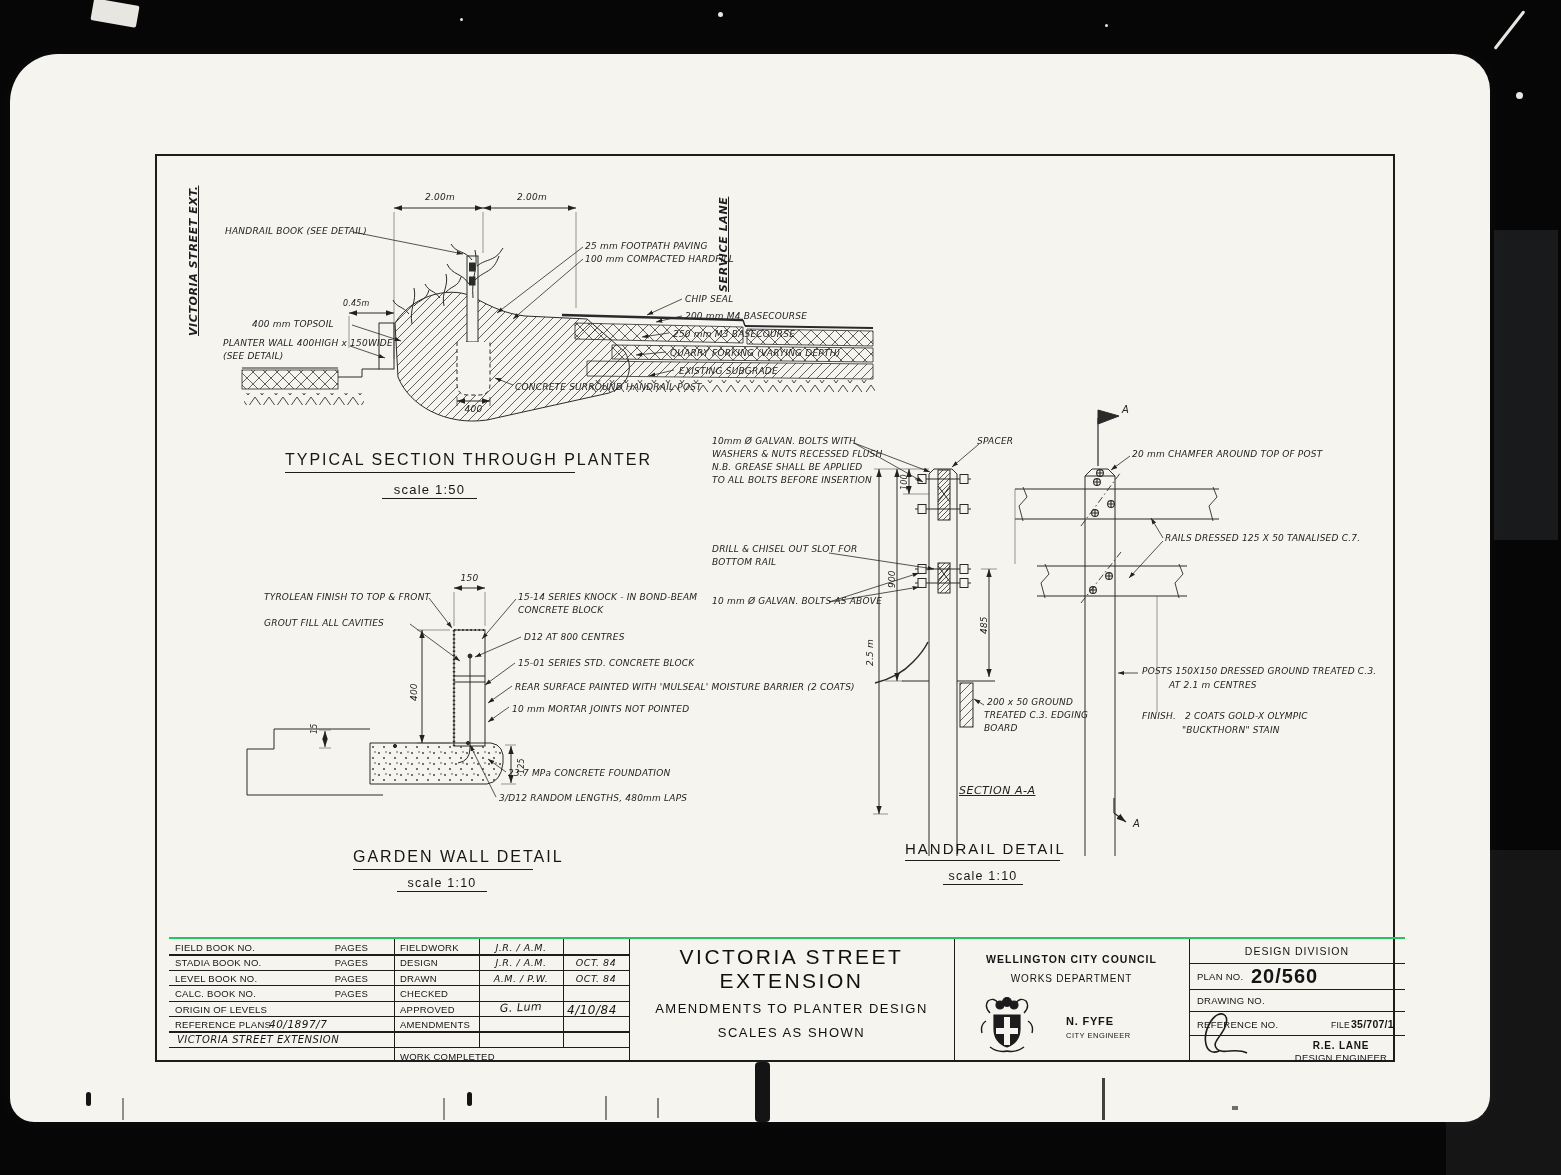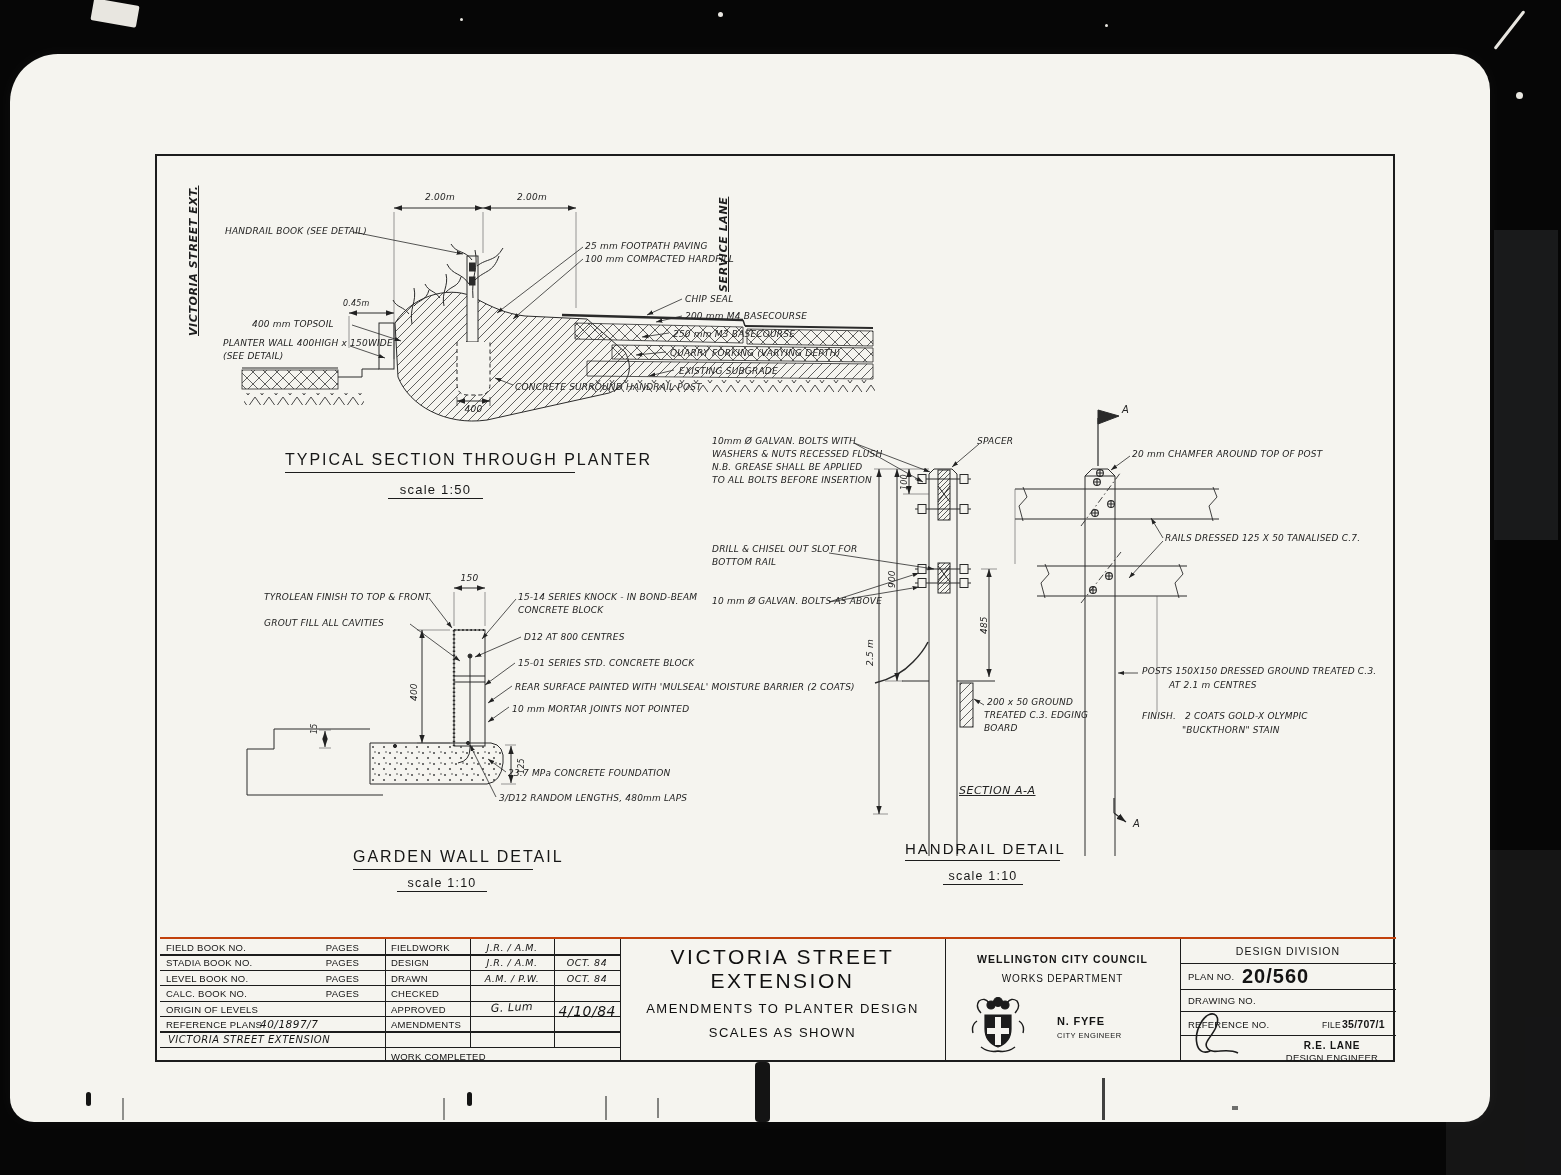--- a/index.html
+++ b/index.html
@@ -12,21 +12,21 @@
 .frame{position:absolute;left:145px;top:100px;width:1240px;height:908px;border:2px solid #1c1c1c}
 .art{position:absolute;left:0;top:0;width:1240px;height:908px}
 .lbl{position:absolute;font-family:"DejaVu Sans",sans-serif;font-style:italic;font-size:9px;line-height:11px;white-space:nowrap;color:#232323;letter-spacing:.2px}
 .u{}
 .vrot{transform:rotate(-90deg);transform-origin:0 0}
 .street{position:absolute;font-family:"DejaVu Sans",sans-serif;font-style:italic;font-weight:bold;font-size:11px;letter-spacing:.6px;white-space:nowrap;text-decoration:underline;transform:rotate(-90deg);transform-origin:0 0;color:#1e1e1e}
 .sec-title{position:absolute;font-family:"Liberation Sans",sans-serif;font-size:16px;letter-spacing:2px;white-space:nowrap;color:#161616;border-bottom:1.6px solid #1c1c1c;padding-bottom:3px;text-align:center}
 .sec-scale{position:absolute;font-family:"Liberation Sans",sans-serif;font-size:13px;letter-spacing:1.2px;white-space:nowrap;color:#161616;border-bottom:1.4px solid #1c1c1c;padding-bottom:1px;text-align:center}
 .sub-title{position:absolute;font-family:"DejaVu Sans",sans-serif;font-style:italic;font-size:11px;letter-spacing:.5px;white-space:nowrap;text-decoration:underline;color:#222}
 
-.tb{position:absolute;left:3px;top:781px;width:1236px;height:123px;border-top:2px solid #c2410c;font-size:10px}
+.tb{position:absolute;left:12px;top:781px;width:1236px;height:123px;border-top:2px solid #22c55e;font-size:10px}
 .tb .vline{position:absolute;top:0;width:1.4px;background:#1c1c1c}
 .tb .hline{position:absolute;left:0;height:1.2px;background:#1c1c1c}
 .tc{position:absolute;font-size:9.5px;letter-spacing:.25px;white-space:nowrap;color:#141414}
 .hw{font-family:"DejaVu Sans",sans-serif;font-style:italic;letter-spacing:.5px}
 .sig{font-family:"DejaVu Sans",sans-serif;font-style:italic;transform:rotate(-3deg)}
 .main-t1{position:absolute;width:100%;text-align:center;font-size:21px;letter-spacing:2.5px;color:#101010}
 .main-t2{position:absolute;width:100%;text-align:center;font-size:20px;letter-spacing:.5px;color:#101010}
 .main-t3{position:absolute;width:100%;text-align:center;font-size:13px;letter-spacing:1.5px;color:#101010}
 .blk{position:absolute;top:0;height:123px}
 </style>
@@ -258,21 +258,21 @@
     <div class="lbl" style="left:428px;top:85px">25 mm FOOTPATH PAVING</div>
     <div class="lbl" style="left:428px;top:98px">100 mm COMPACTED HARDFILL</div>
     <div class="lbl" style="left:528px;top:138px">CHIP SEAL</div>
     <div class="lbl" style="left:528px;top:155px">200 mm M4 BASECOURSE</div>
     <div class="lbl" style="left:516px;top:173px">250 mm M3 BASECOURSE</div>
     <div class="lbl" style="left:513px;top:192px">QUARRY FORKING (VARYING DEPTH)</div>
     <div class="lbl" style="left:522px;top:210px">EXISTING SUBGRADE</div>
     <div class="lbl" style="left:358px;top:226px">CONCRETE SURROUND HANDRAIL POST</div>
     <div class="lbl" style="left:300px;top:248px;width:33px;text-align:center">400</div>
     <div class="sec-title" style="left:128px;top:295px;width:290px">TYPICAL SECTION THROUGH PLANTER</div>
-    <div class="sec-scale" style="left:231px;top:326px;width:95px">scale 1:50</div>
+    <div class="sec-scale" style="left:225px;top:326px;width:95px">scale 1:50</div>
 
     <div class="lbl" style="left:296px;top:417px;width:33px;text-align:center">150</div>
     <div class="lbl" style="left:107px;top:436px">TYROLEAN FINISH TO TOP &amp; FRONT</div>
     <div class="lbl" style="left:107px;top:462px">GROUT FILL ALL CAVITIES</div>
     <div class="lbl" style="left:361px;top:436px">15-14 SERIES KNOCK - IN BOND-BEAM</div>
     <div class="lbl" style="left:361px;top:449px">CONCRETE BLOCK</div>
     <div class="lbl" style="left:367px;top:476px">D12  AT 800 CENTRES</div>
     <div class="lbl" style="left:361px;top:502px">15-01 SERIES STD. CONCRETE BLOCK</div>
     <div class="lbl" style="left:358px;top:526px">REAR SURFACE PAINTED WITH 'MULSEAL' MOISTURE BARRIER (2 COATS)</div>
     <div class="lbl" style="left:355px;top:548px">10 mm MORTAR JOINTS NOT POINTED</div>
@@ -347,21 +347,21 @@
       <div class="tc hw" style="left:316px;top:33.8px;width:72px;text-align:center">A.M. / P.W.</div>
       <div class="tc hw" style="left:398px;top:33.8px;width:58px;text-align:center">OCT. 84</div>
 
       <div class="tc" style="left:6px;top:49.2px">CALC. BOOK NO.</div>
       <div class="tc" style="left:145px;top:49.2px;width:75px;text-align:center">PAGES</div>
       <div class="tc" style="left:231px;top:49.2px">CHECKED</div>
 
       <div class="tc" style="left:6px;top:64.6px">ORIGIN OF LEVELS</div>
       <div class="tc" style="left:231px;top:64.6px">APPROVED</div>
       <div class="tc hw sig" style="left:316px;top:62px;width:72px;text-align:center;font-size:11px">G. Lum</div>
-      <div class="tc hw" style="left:398px;top:63.5px;width:58px;text-align:right;font-size:14px">4/10/84</div>
+      <div class="tc hw" style="left:398px;top:63.5px;width:58px;text-align:left;font-size:12px">4/10/84</div>
 
       <div class="tc" style="left:6px;top:80px">REFERENCE PLANS</div>
       <div class="tc hw" style="left:100px;top:78.5px;font-size:10.5px">40/1897/7</div>
       <div class="tc" style="left:231px;top:80px">AMENDMENTS</div>
 
       <div class="tc hw u" style="left:8px;top:94.8px;font-size:10px">VICTORIA STREET EXTENSION</div>
       <div class="tc" style="left:231px;top:111.5px">WORK COMPLETED</div>
 
       <div class="blk" style="left:460px;width:325px">
         <div class="main-t1" style="top:6px">VICTORIA STREET EXTENSION</div>

